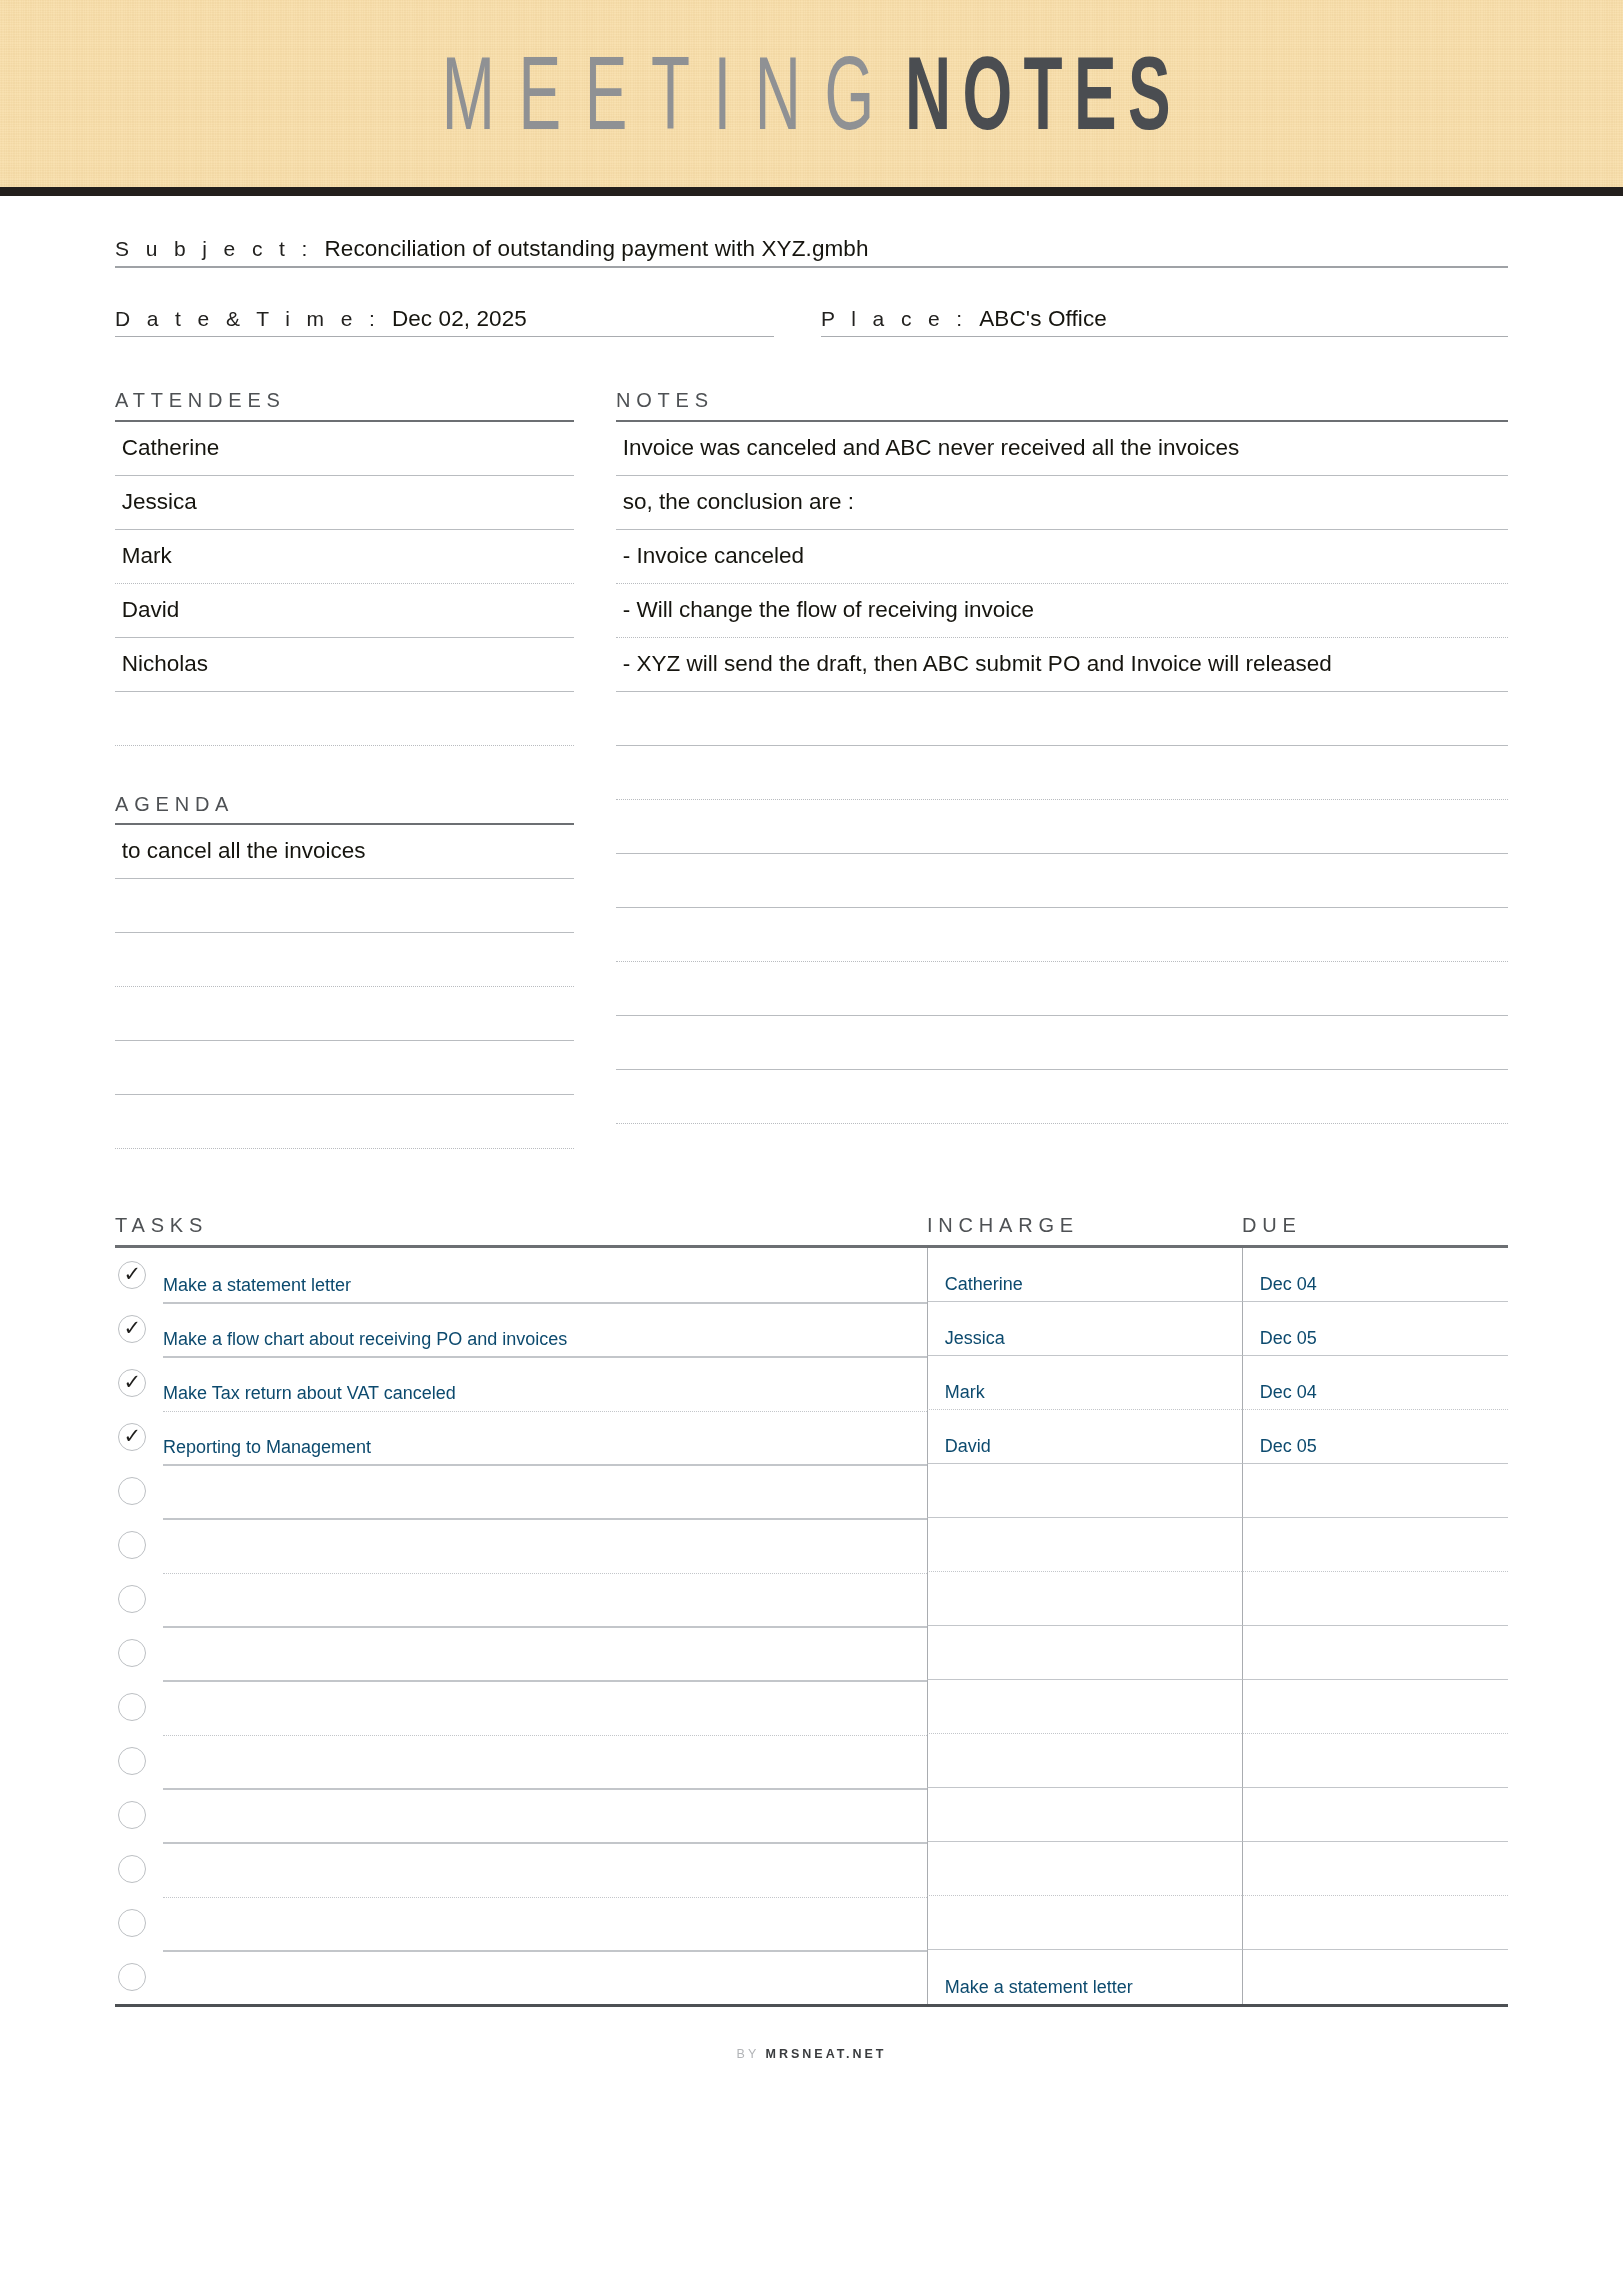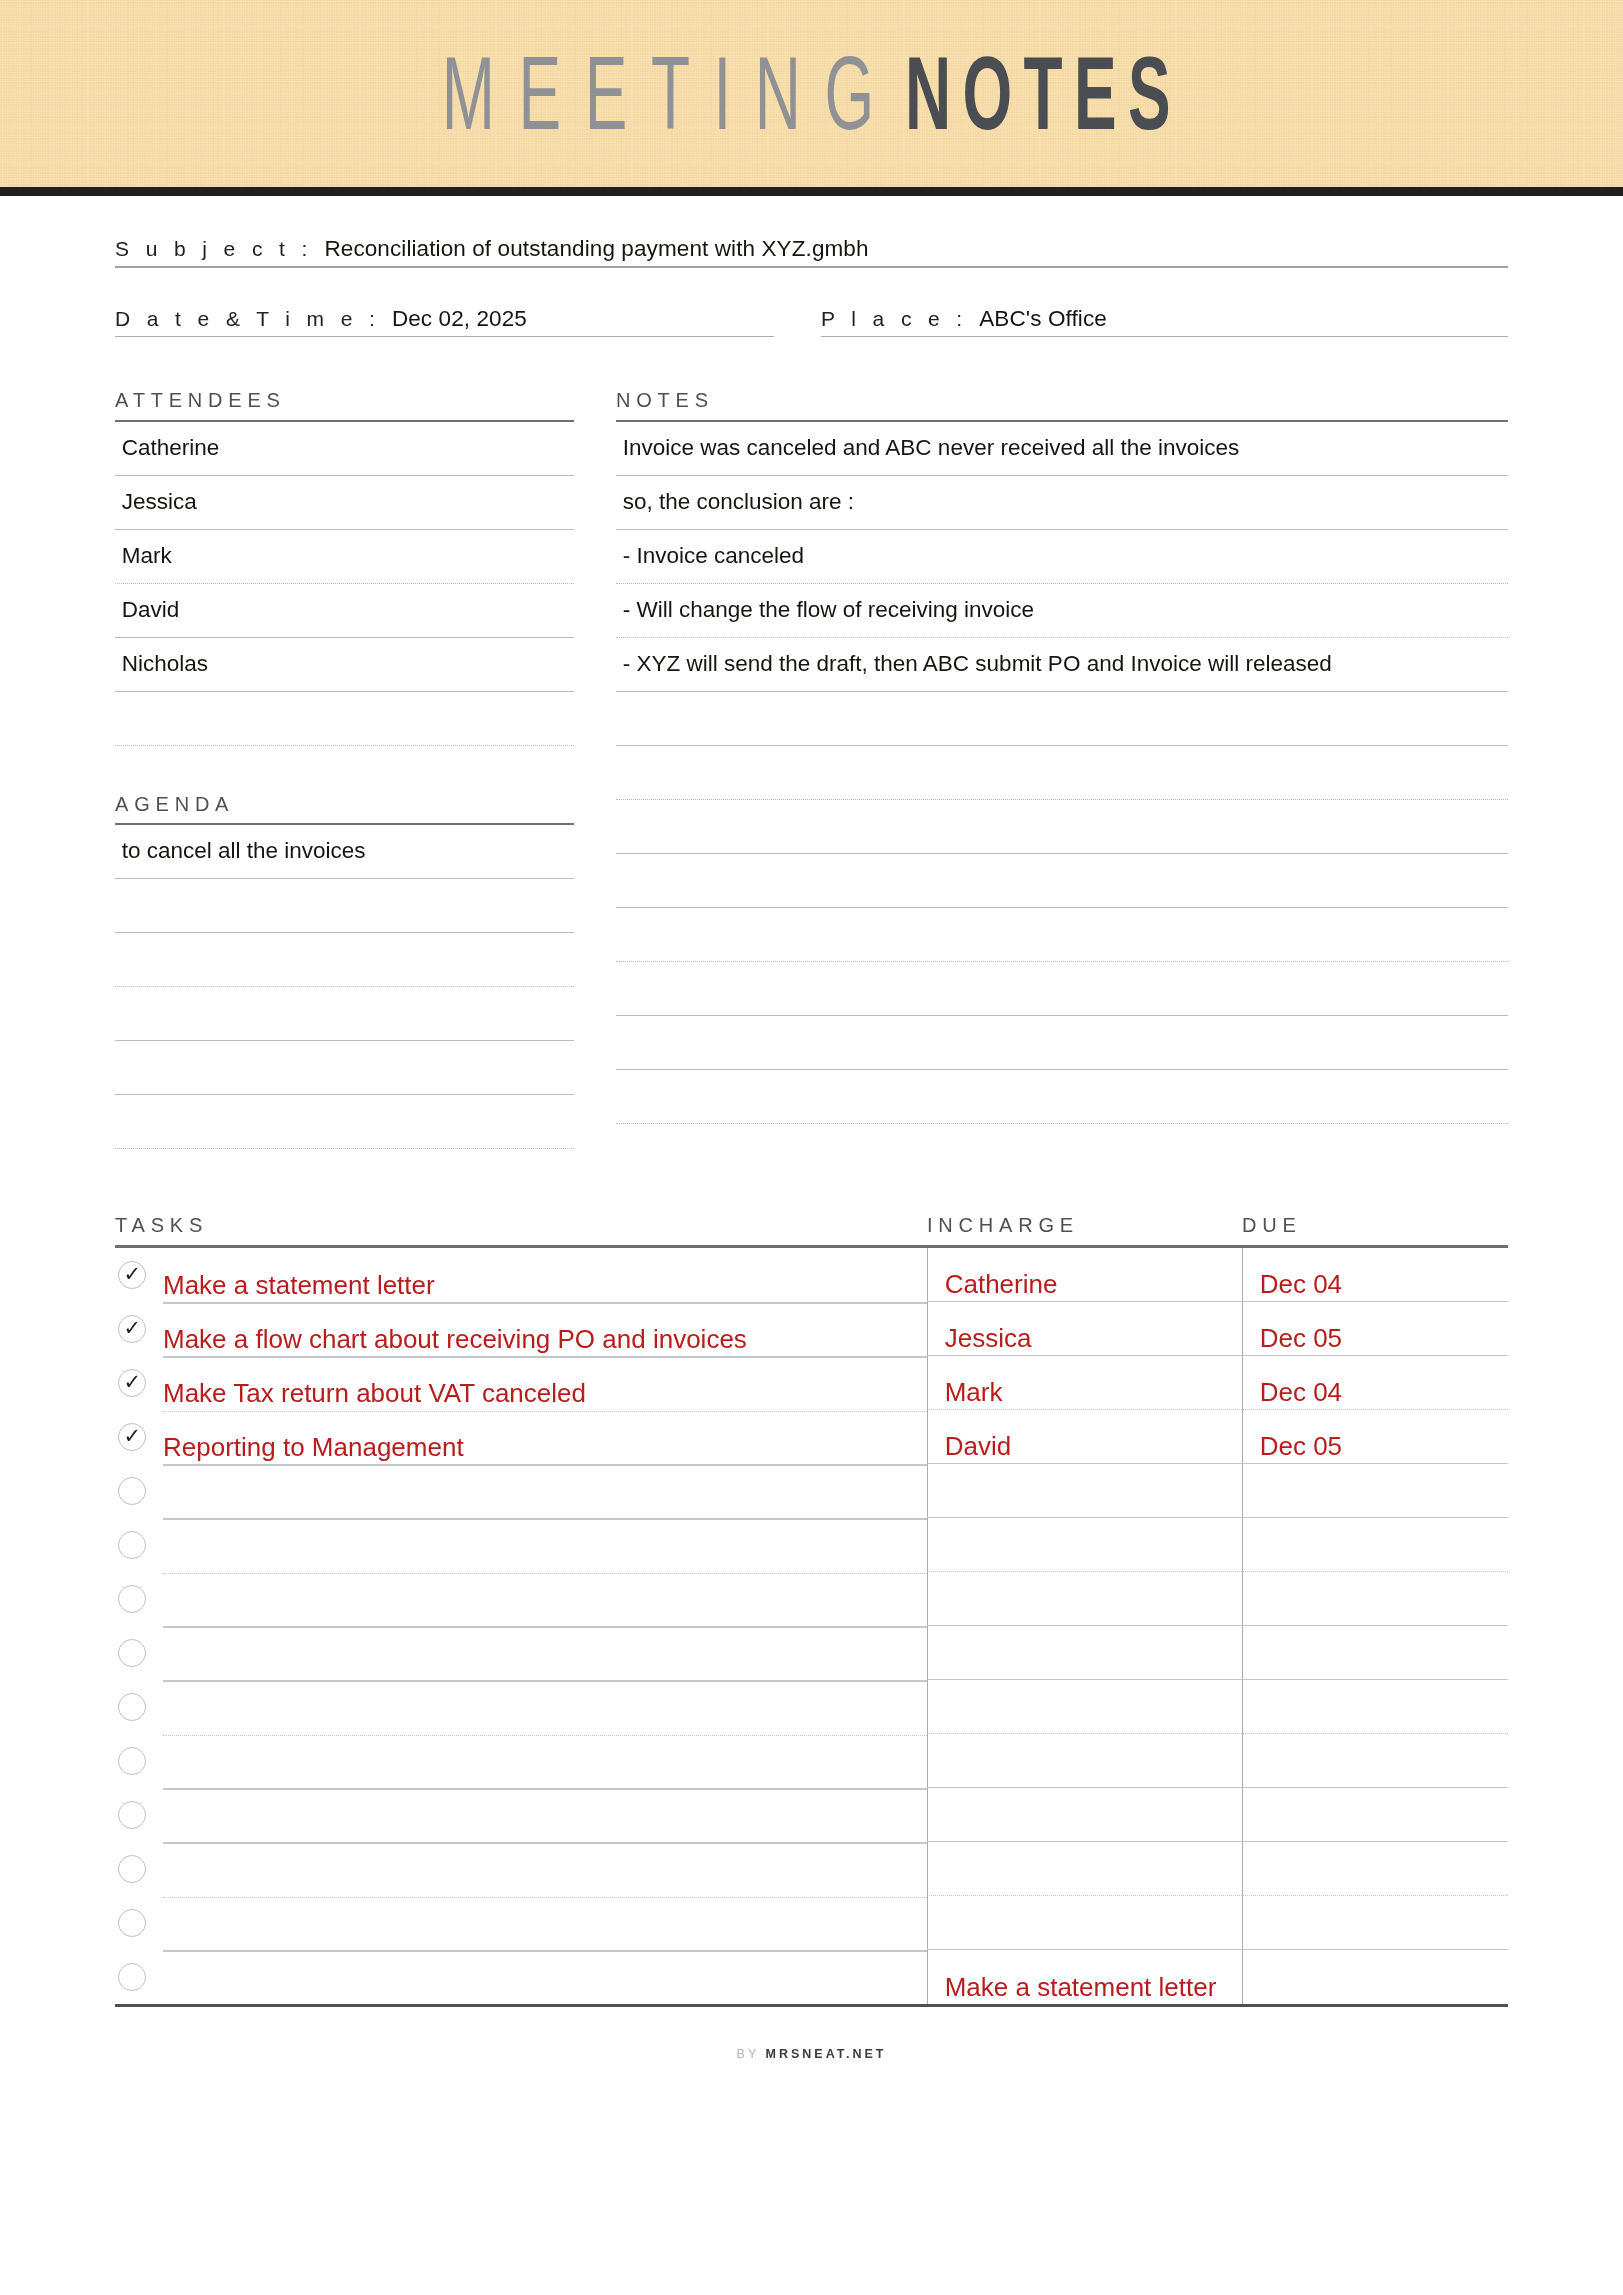--- a/index.html
+++ b/index.html
@@ -181,22 +181,22 @@
     width: 315px;
     border-left: 1.7px solid #a9acb0;
     padding-left: 16.7px;
   }
   .cell-due {
     flex: 1;
     border-left: 1.7px solid #a9acb0;
     padding-left: 16.7px;
   }
   .cell-text {
-    font-size: 26px;
-    color: #b91c1c;
+    font-size: 18px;
+    color: #0c4a6e;
     line-height: 1;
     margin-top: 20px;
   }
 
   .checkbox {
     position: absolute;
     left: 3.3px;
     top: 50%;
     transform: translateY(-50%);
     width: 28px;

